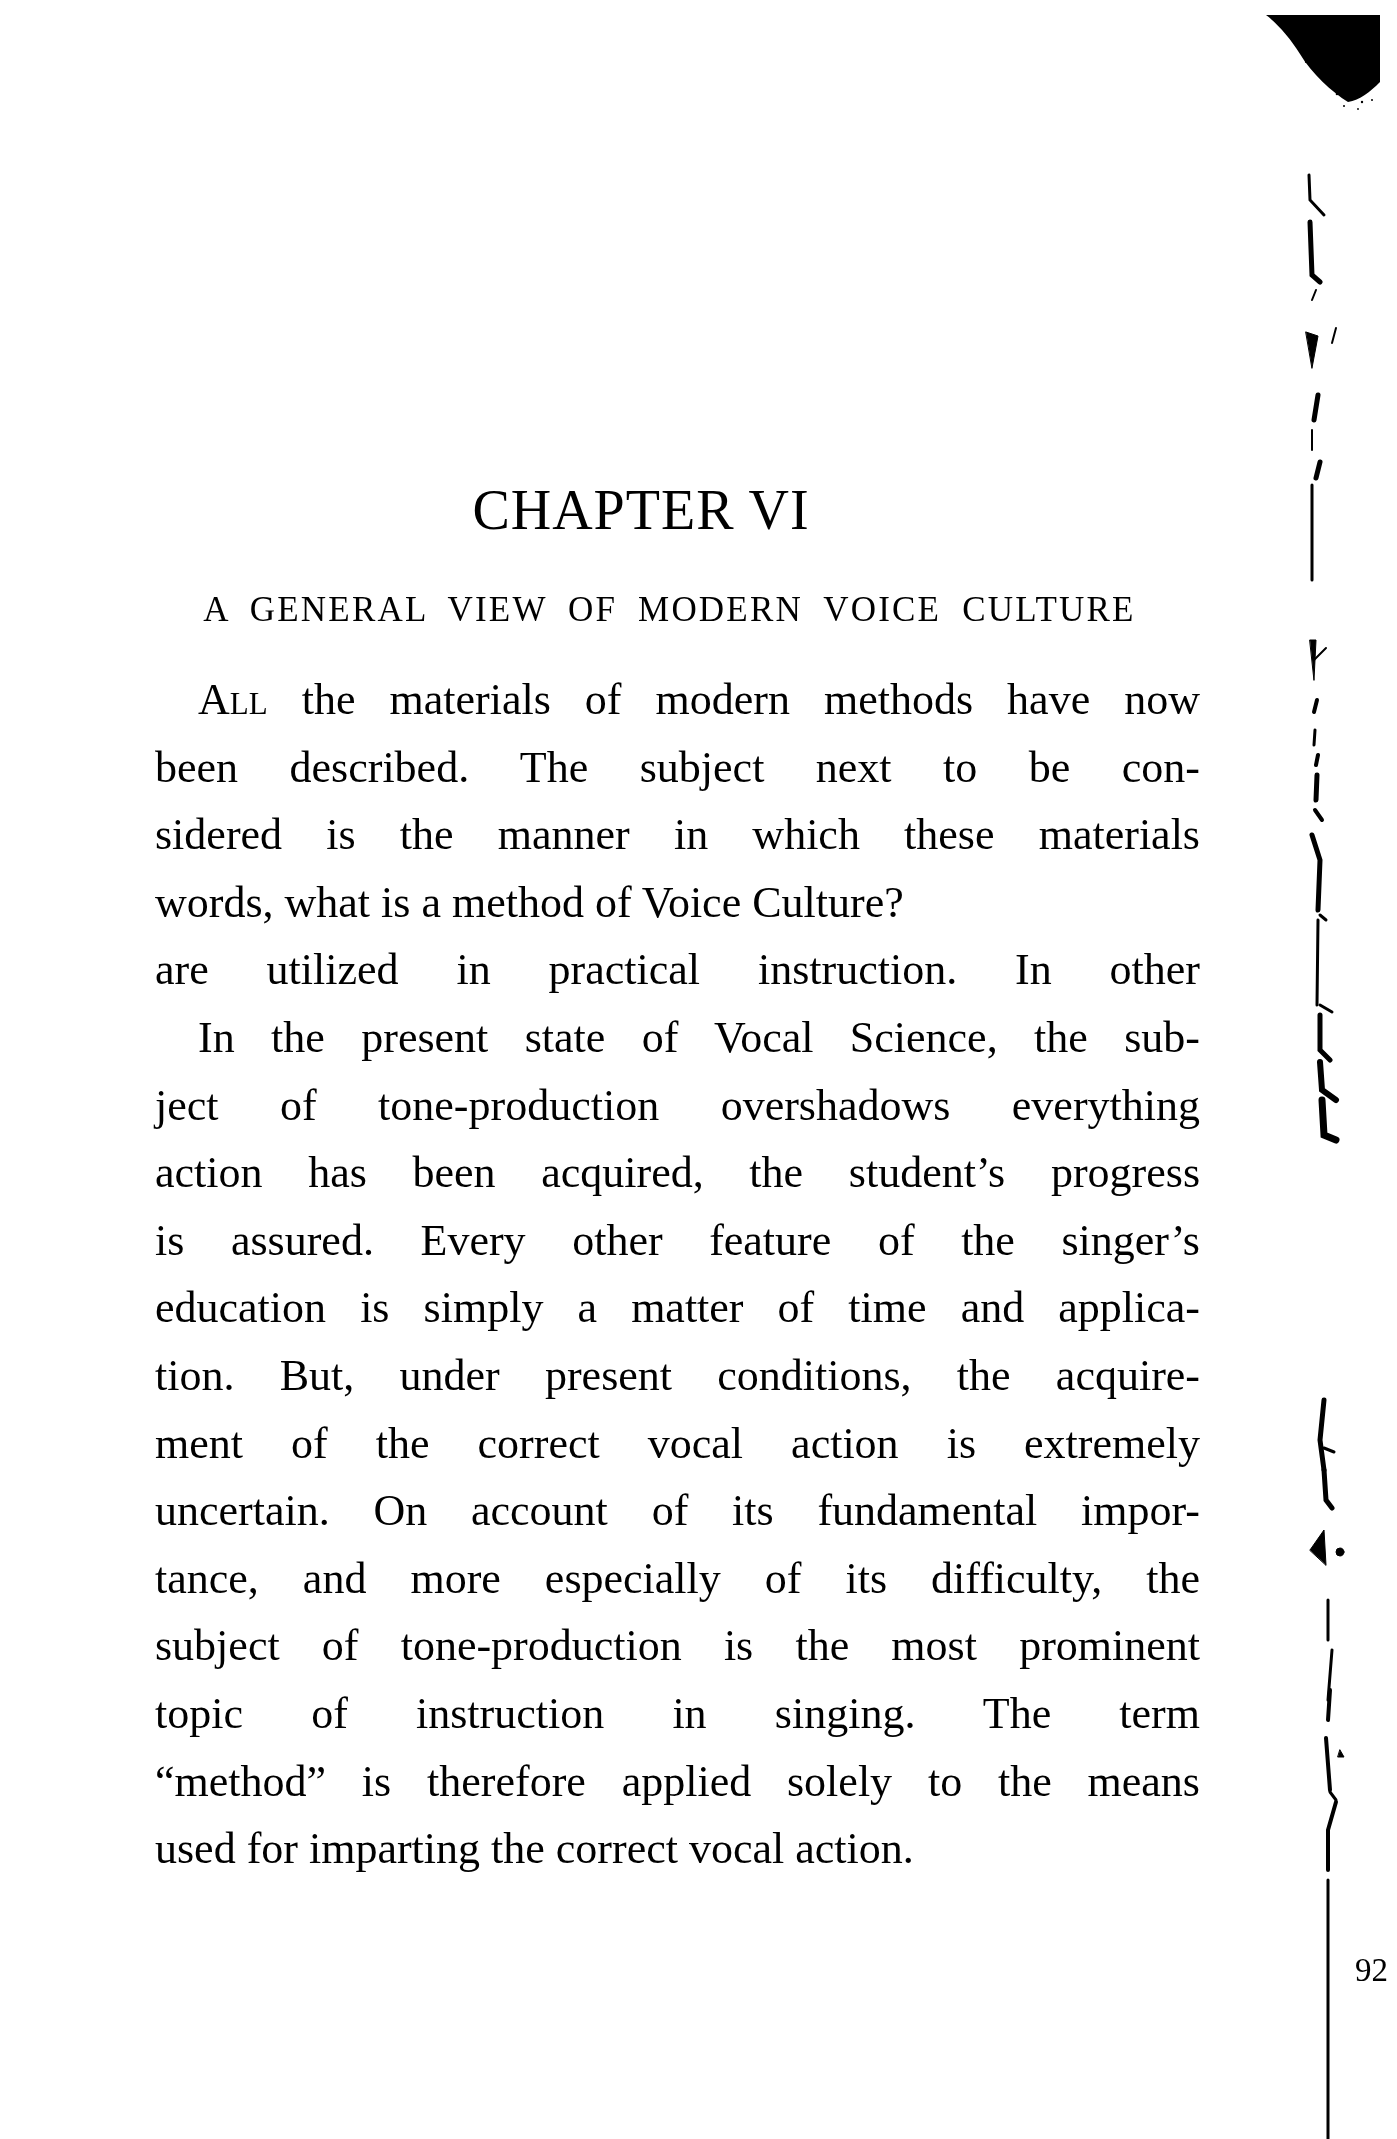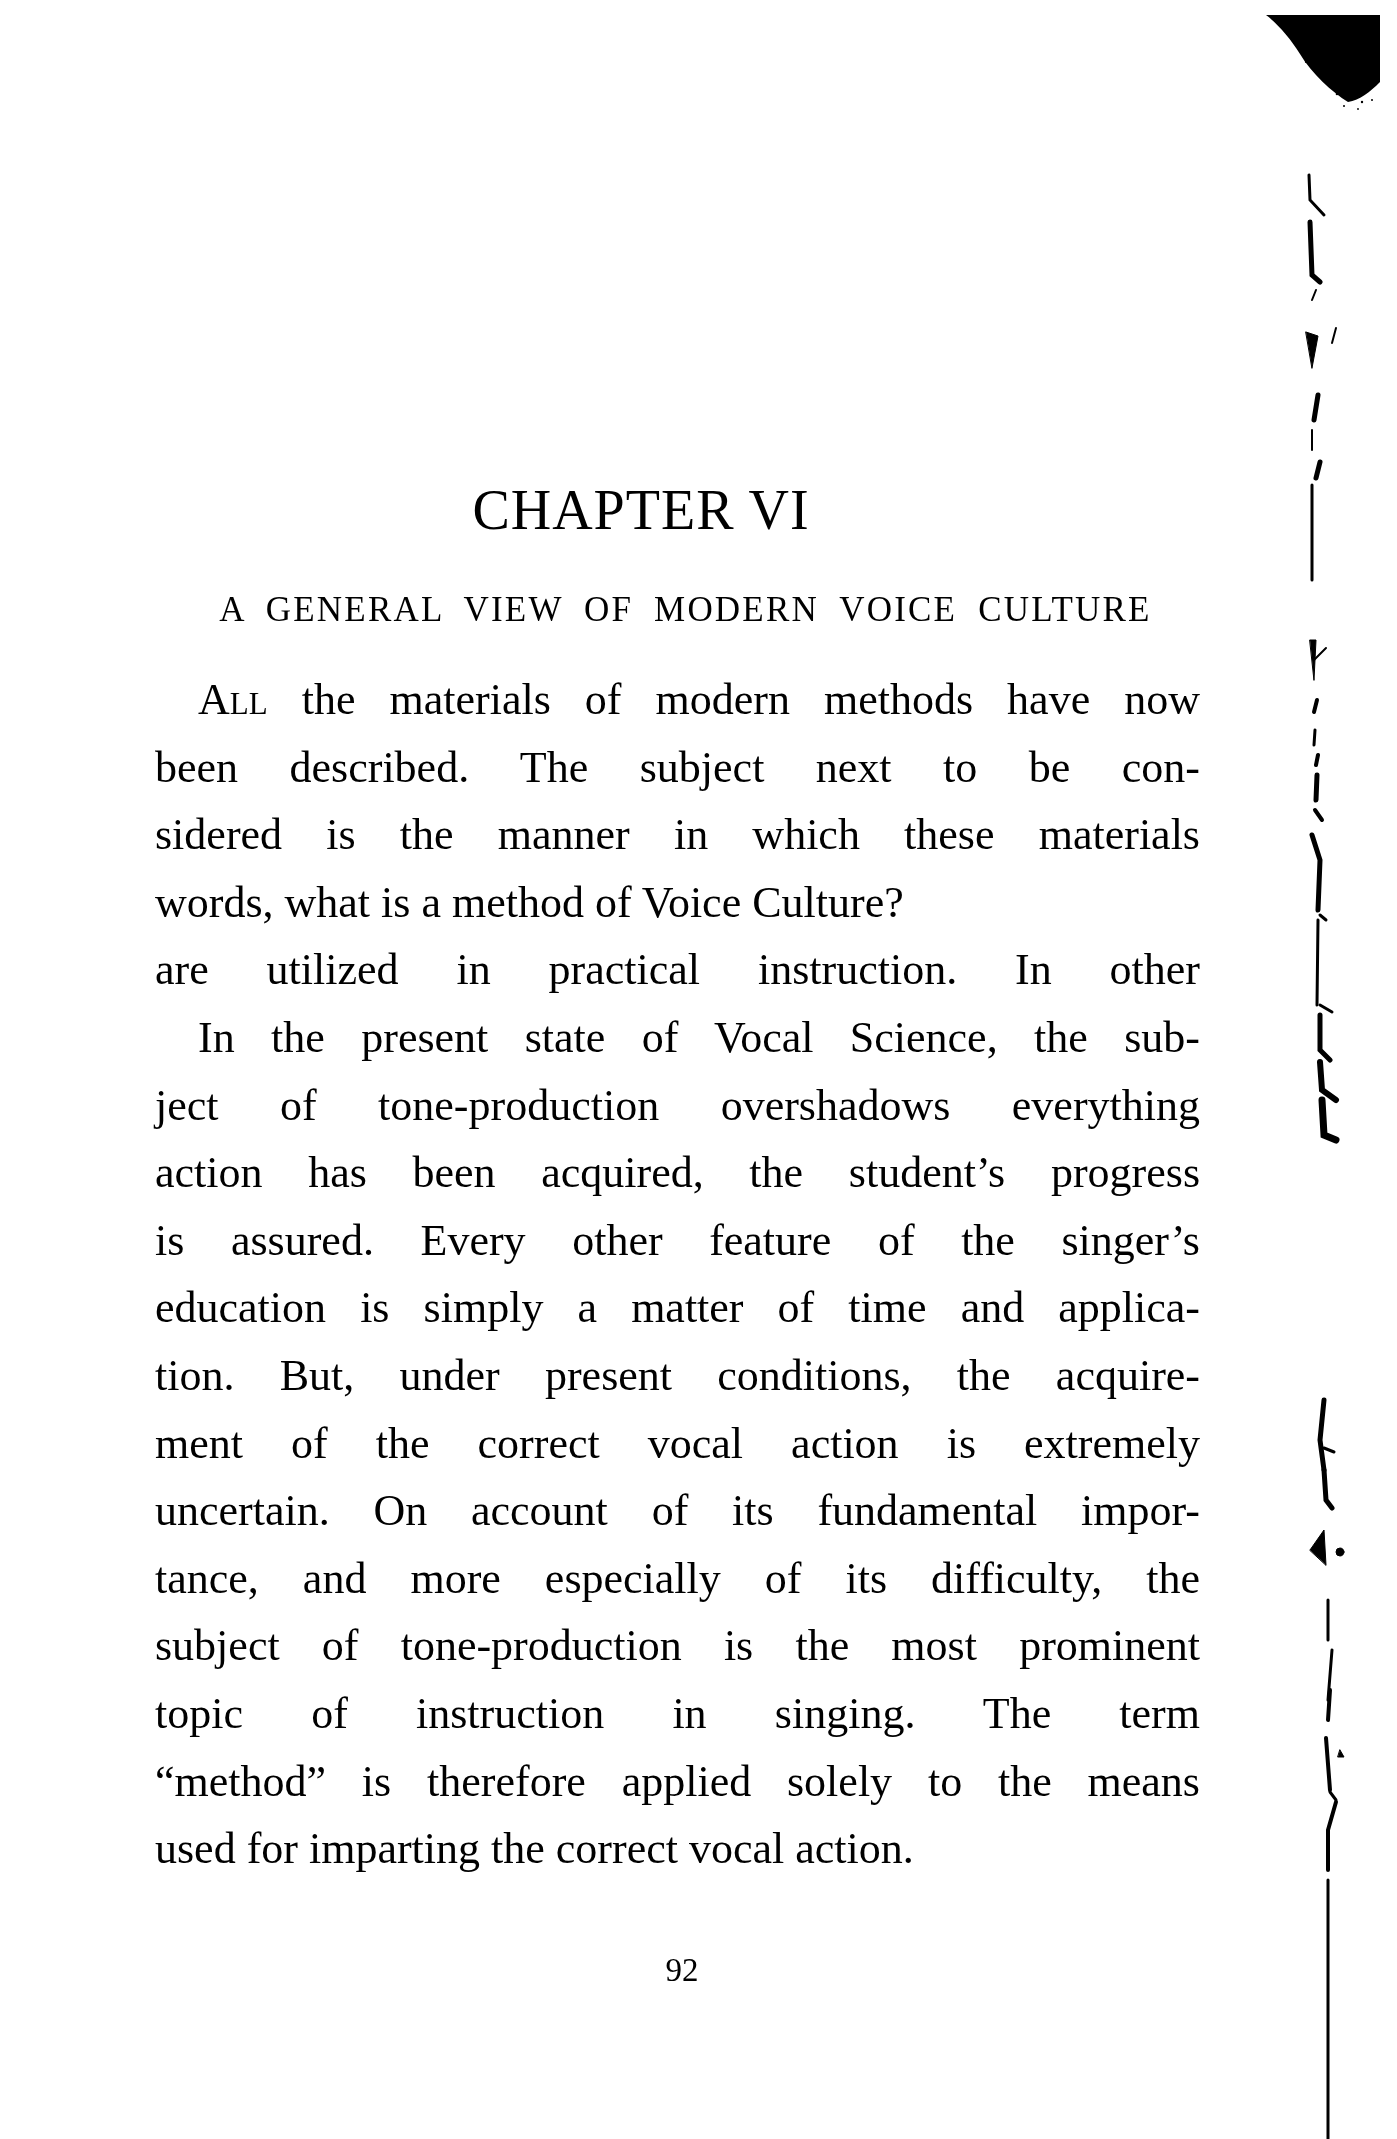--- a/index.html
+++ b/index.html
@@ -5,35 +5,35 @@
   html, body { margin: 0; padding: 0; background: #ffffff; }
   body { width: 1397px; height: 2139px; position: relative; overflow: hidden; color: #000; }
   .page { position: absolute; left: 0; top: 0; width: 1197px; height: 2139px; background: #fff; }
   .serif { font-family: "Liberation Serif", "DejaVu Serif", serif; }
 
   .chapter-title {
     position: absolute; left: 0; width: 1282px; top: 478px;
     text-align: center; font-size: 56px; line-height: 64px; letter-spacing: 1px;
   }
   .chapter-subtitle {
-    position: absolute; left: 163px; width: 1045px; top: 588px;
+    position: absolute; left: 147px; width: 1045px; top: 588px;
     text-align: center; font-size: 35px; line-height: 44px; letter-spacing: 2.2px;
     word-spacing: 10px;
   }
   .body-text {
     position: absolute; left: 155px; top: 666px; width: 1045px;
     font-size: 44px; line-height: 67.6px; text-align: justify;
   }
   .body-text .line { display: block; text-align: justify; text-align-last: justify; white-space: nowrap; }
   .body-text .line.last { text-align-last: left; }
   .body-text .line.indent { padding-left: 43px; }
   .smallcap-lead { font-variant: small-caps; }
   .page-number {
     position: absolute; left: 0; width: 1364px; top: 1950px;
-    text-align: center; font-size: 33px; line-height: 40px;
+    text-align: right; font-size: 33px; line-height: 40px; padding-left: 24px;
   }
   .binding { position: absolute; left: 1240px; top: 0; width: 157px; height: 2139px; }
   .corner-blob { position: absolute; left: 1262px; top: 12px; width: 122px; height: 100px; }
 </style>
 </head>
 <body>
 
 <div class="page">
 
   <div class="chapter-title serif">CHAPTER VI</div>

